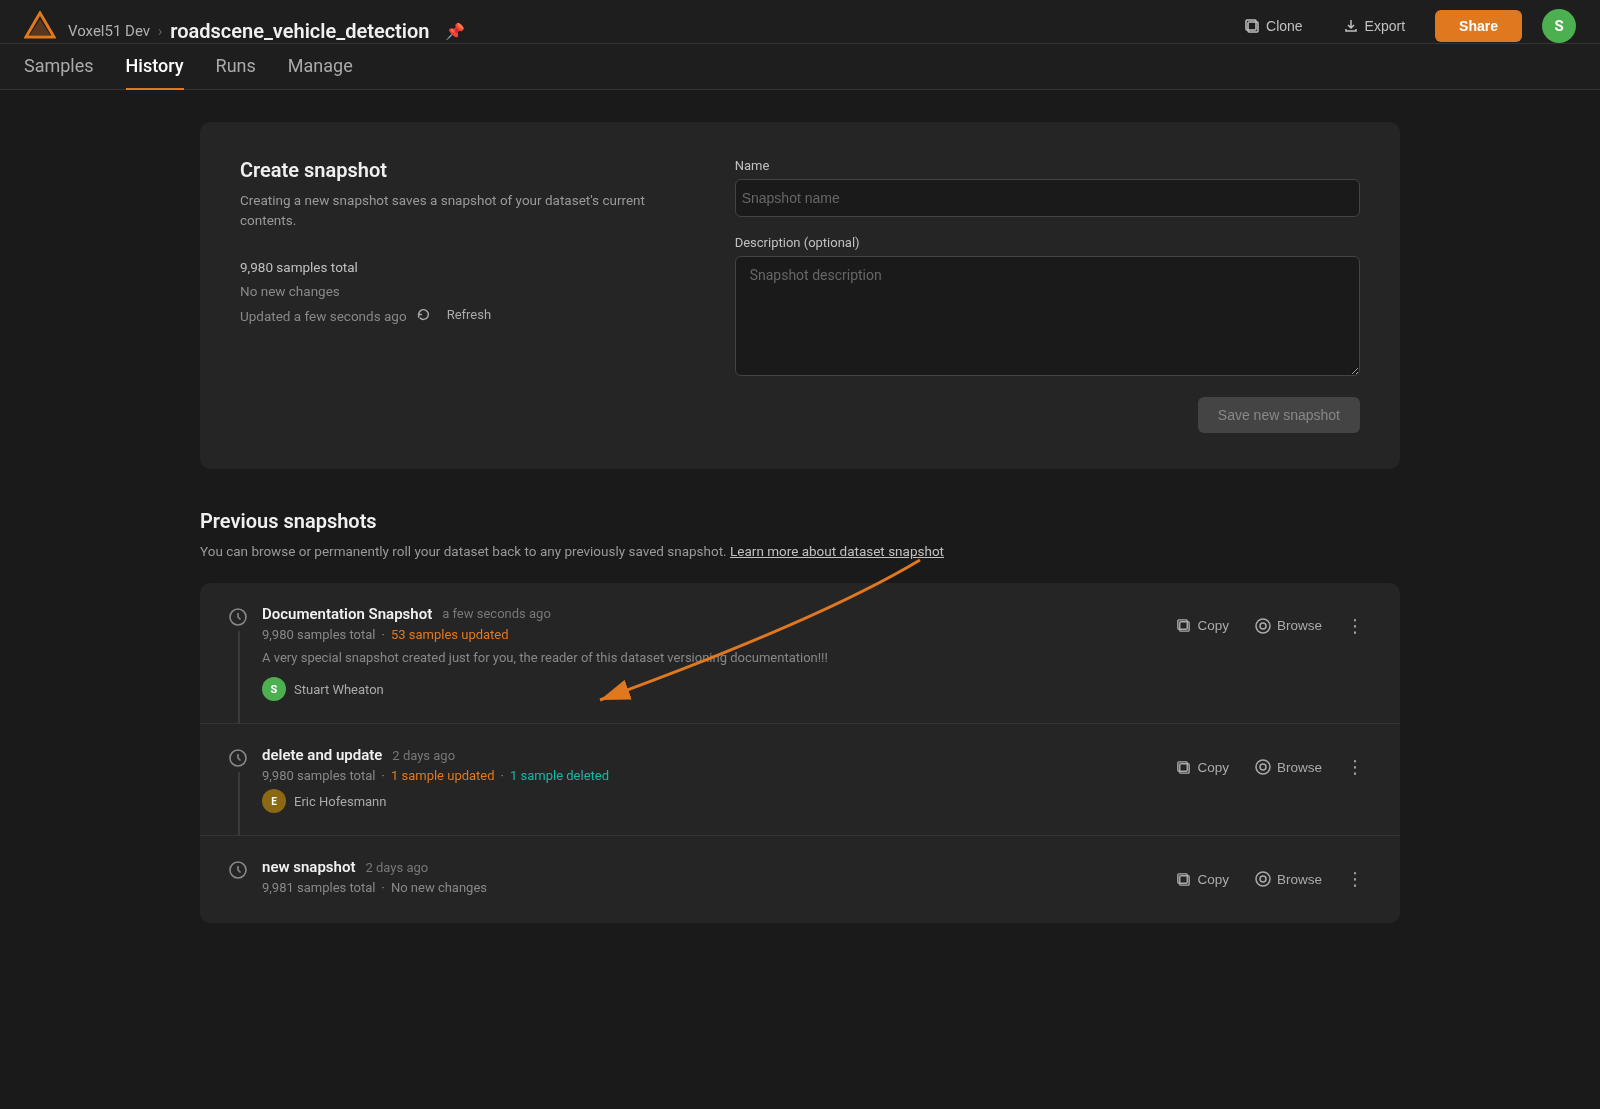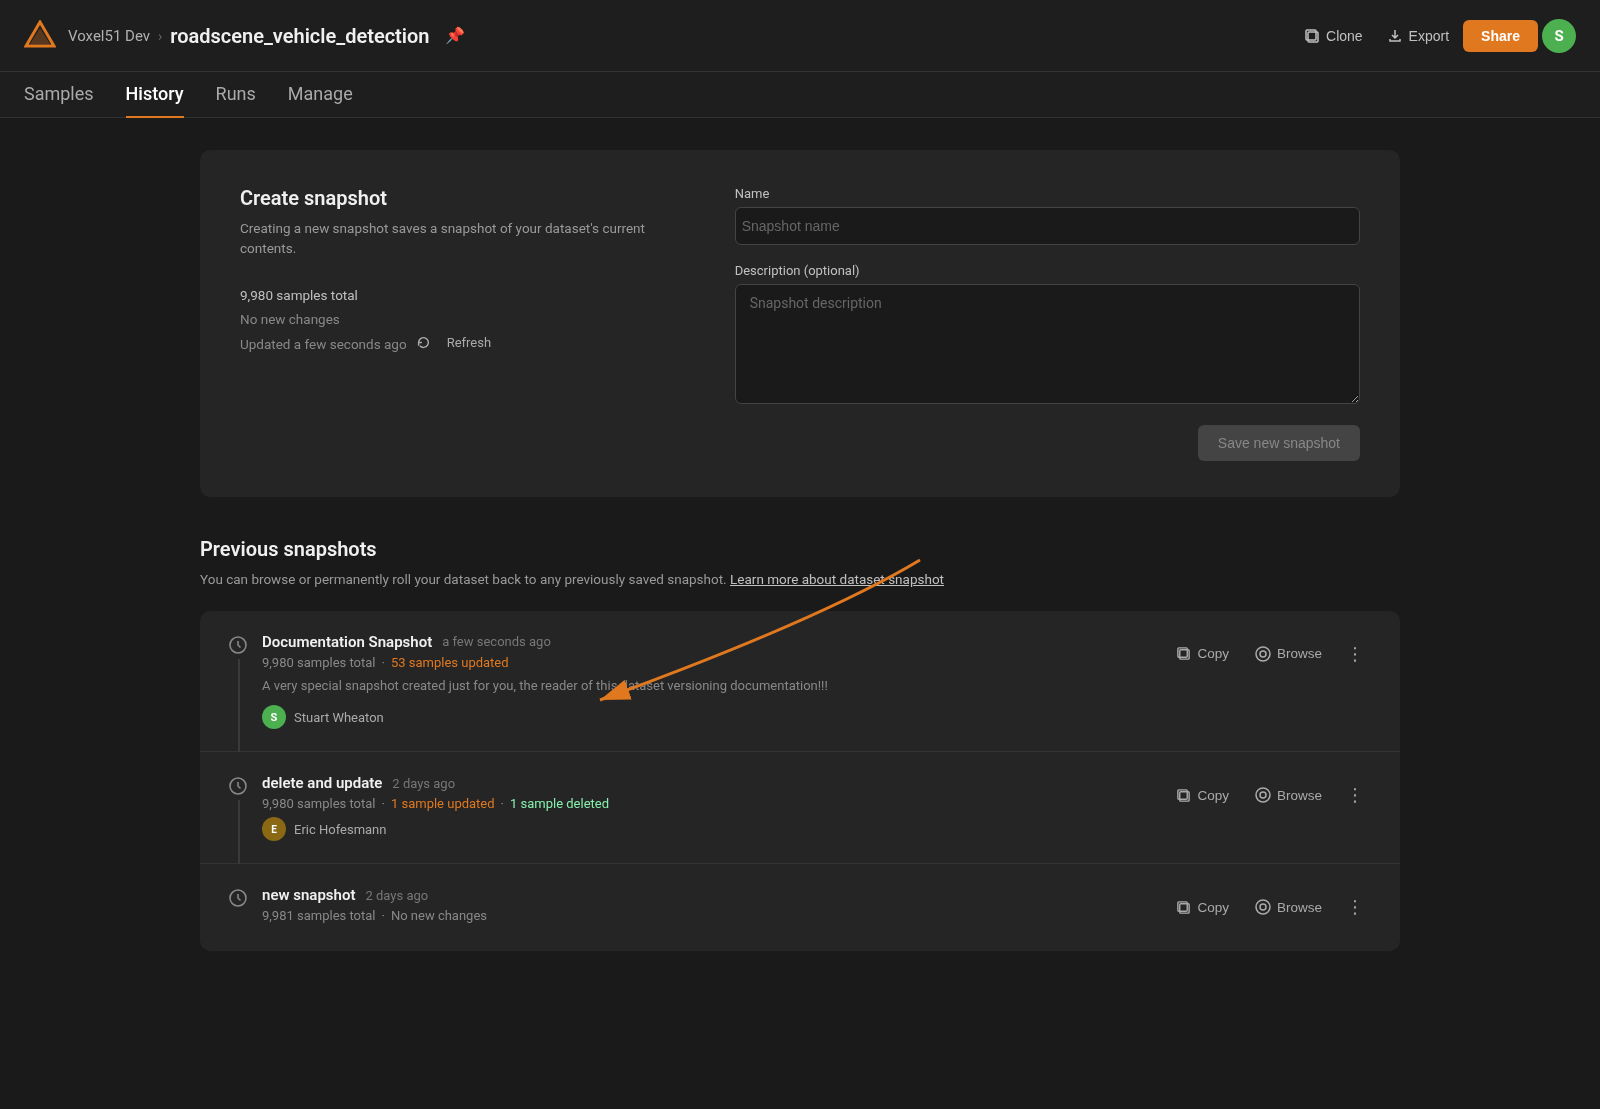--- a/index.html
+++ b/index.html
@@ -10,23 +10,23 @@
       font-size: 14px;
       min-height: 1109px;
       width: 1600px;
     }
 
     
     .topbar {
       background: #1e1e1e;
       border-bottom: 1px solid #333;
       display: flex;
-      align-items: center;
+      align-items: flex-end;
       padding: 0 24px;
-      height: 72px;
+      height: 44px;
     }
     .topbar-logo {
       width: 32px;
       height: 32px;
       margin-right: 12px;
     }
     .topbar-breadcrumb {
       display: flex;
       align-items: center;
       gap: 8px;
@@ -45,42 +45,42 @@
       font-size: 20px;
     }
     .pin-icon {
       color: #888;
       margin-left: 8px;
       font-size: 16px;
     }
     .topbar-actions {
       display: flex;
       align-items: center;
-      gap: 4px;
+      gap: 20px;
     }
     .btn-clone, .btn-export {
       background: transparent;
       border: none;
       color: #c0c0c0;
       cursor: pointer;
       display: flex;
       align-items: center;
       gap: 6px;
       font-size: 14px;
       padding: 6px 10px;
       border-radius: 4px;
     }
     .btn-share {
       background: #e07820;
       border: none;
       color: #fff;
       cursor: pointer;
       font-size: 14px;
       font-weight: 600;
-      padding: 8px 18px;
+      padding: 8px 24px;
       border-radius: 6px;
     }
     .avatar-circle {
       width: 34px;
       height: 34px;
       border-radius: 50%;
       background: #4caf50;
       display: flex;
       align-items: center;
       justify-content: center;
@@ -276,21 +276,21 @@
     .snapshot-meta {
       font-size: 13px;
       color: #888;
       margin-bottom: 6px;
       display: flex;
       align-items: center;
       gap: 6px;
       flex-wrap: wrap;
     }
     .updated-highlight { color: #e07820; }
-    .deleted-highlight { color: #86efac; }
+    .deleted-highlight { color: #14b8a6; }
     .snapshot-desc {
       font-size: 13px;
       color: #888;
       margin-bottom: 10px;
       line-height: 1.5;
     }
     .snapshot-author {
       display: flex;
       align-items: center;
       gap: 8px;

